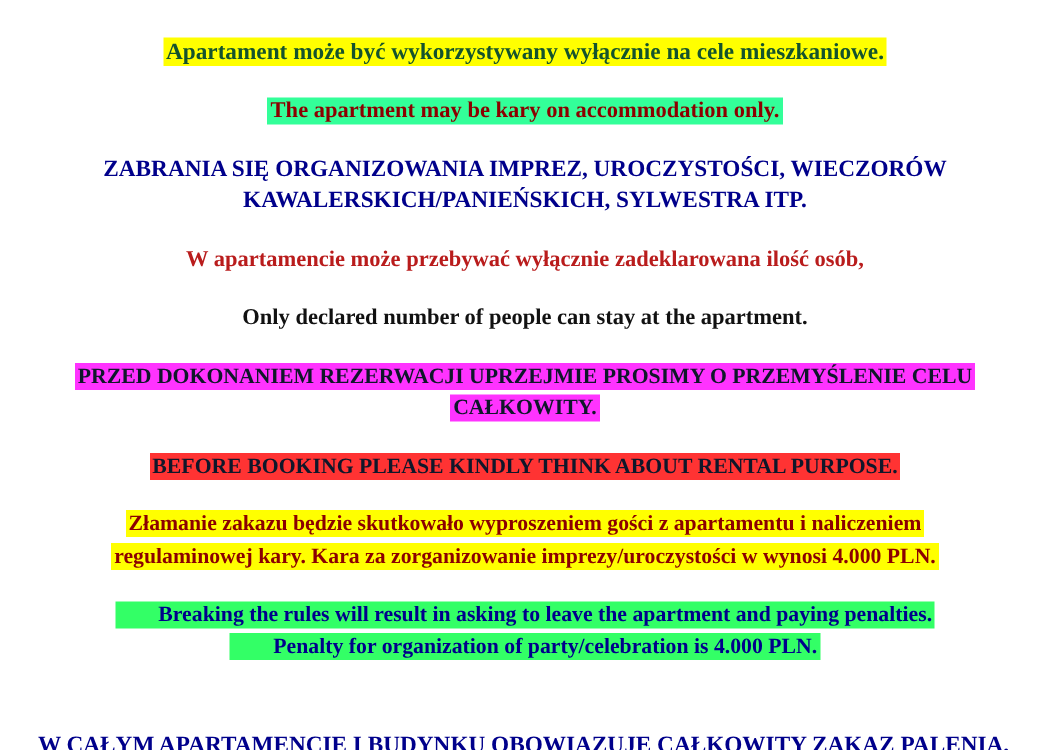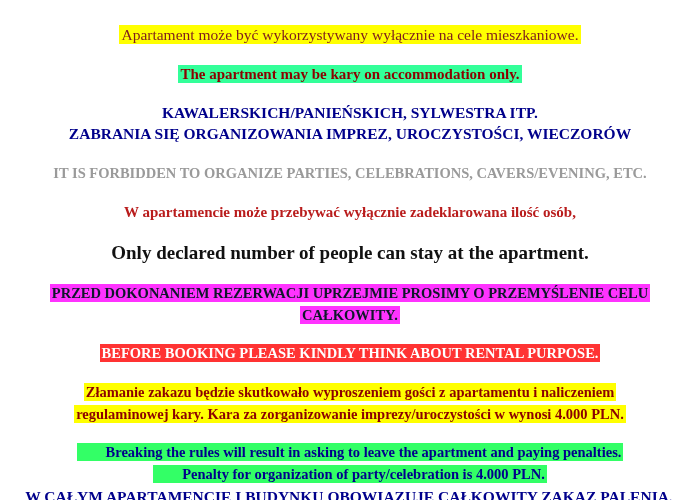--- a/index.html
+++ b/index.html
@@ -30,22 +30,22 @@
     padding: 1px 2px;
     box-decoration-break: clone;
     -webkit-box-decoration-break: clone;
   }
   
   .blk { margin-bottom: 17px; }
 
   
   .s-pl-yellow .txt {
     background: #ffff00;
-    color: #7f1d1d;
-    font-weight: normal;
+    color: #14532d;
+    font-weight: bold;
     font-size: 15.5px;
   }
   .s-en-green .txt {
     background: #33ff99;
     color: #8b0000;
     font-weight: bold;
     font-size: 15px;
   }
   .s-pl-plain .txt {
     background: transparent;
@@ -62,31 +62,31 @@
   .s-pl-dark .txt {
     background: transparent;
     color: #b91c1c;
     font-weight: bold;
     font-size: 15px;
   }
   .s-en-dark .txt {
     background: transparent;
     color: #111111;
     font-weight: bold;
-    font-size: 19px;
+    font-size: 15px;
   }
   .s-pl-magenta .txt {
     background: #ff33ff;
     color: #0f172a;
     font-weight: bold;
     font-size: 14.5px;
   }
   .s-en-red .txt {
     background: #ff3333;
-    color: #ffffff;
+    color: #0f172a;
     font-weight: bold;
     font-size: 14.5px;
   }
   .s-pl-yellow2 .txt {
     background: #ffff00;
     color: #8b0000;
     font-weight: bold;
     font-size: 14.5px;
   }
   .s-en-green2 .txt {
@@ -118,27 +118,24 @@
 
   <div class="blk">
     <p class="line s-pl-yellow"><span class="txt">Apartament może być wykorzystywany wyłącznie na cele mieszkaniowe.</span></p>
   </div>
 
   <div class="blk">
     <p class="line s-en-green"><span class="txt">The apartment may be kary on accommodation only.</span></p>
   </div>
 
   <div class="blk">
+    <p class="line s-pl-plain"><span class="txt">ZABRANIA SIĘ ORGANIZOWANIA IMPREZ, UROCZYSTOŚCI, WIECZORÓW</span></p>
     <p class="line s-pl-plain"><span class="txt">KAWALERSKICH/PANIEŃSKICH, SYLWESTRA ITP.</span></p>
-    <p class="line s-pl-plain"><span class="txt">ZABRANIA SIĘ ORGANIZOWANIA IMPREZ, UROCZYSTOŚCI, WIECZORÓW</span></p>
   </div>
 
-  <div class="blk">
-    <p class="line s-en-gray"><span class="txt">IT IS FORBIDDEN TO ORGANIZE PARTIES, CELEBRATIONS, CAVERS/EVENING, ETC.</span></p>
-  </div>
 
   <div class="blk">
     <p class="line s-pl-dark"><span class="txt">W apartamencie może przebywać wyłącznie zadeklarowana ilość osób,</span></p>
   </div>
 
   <div class="blk">
     <p class="line s-en-dark"><span class="txt">Only declared number of people can stay at the apartment.</span></p>
   </div>
 
   <div class="blk">

